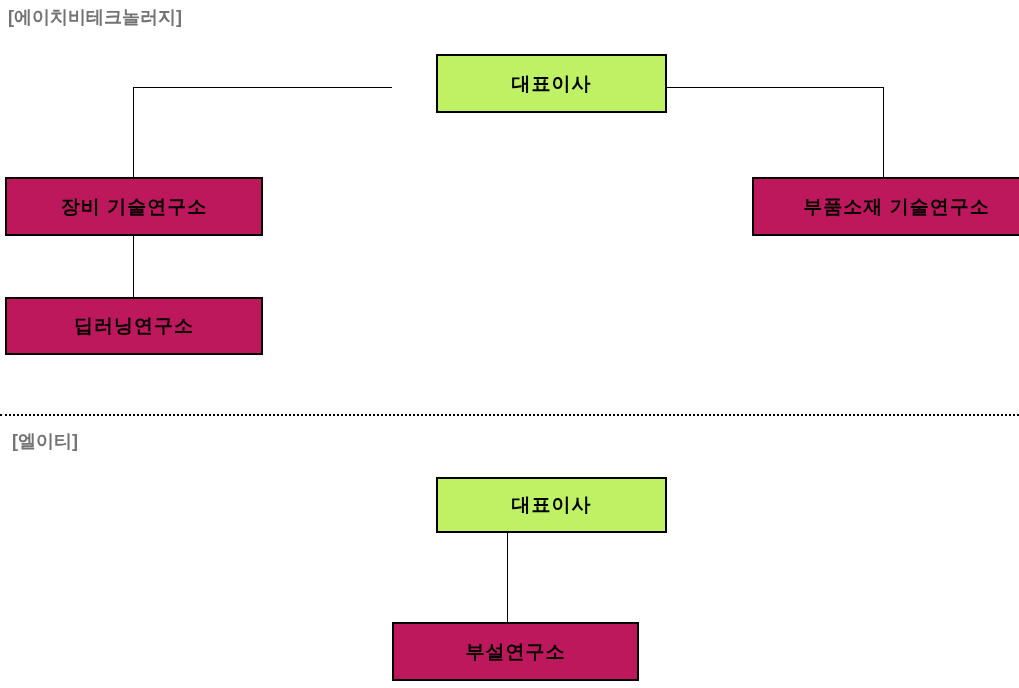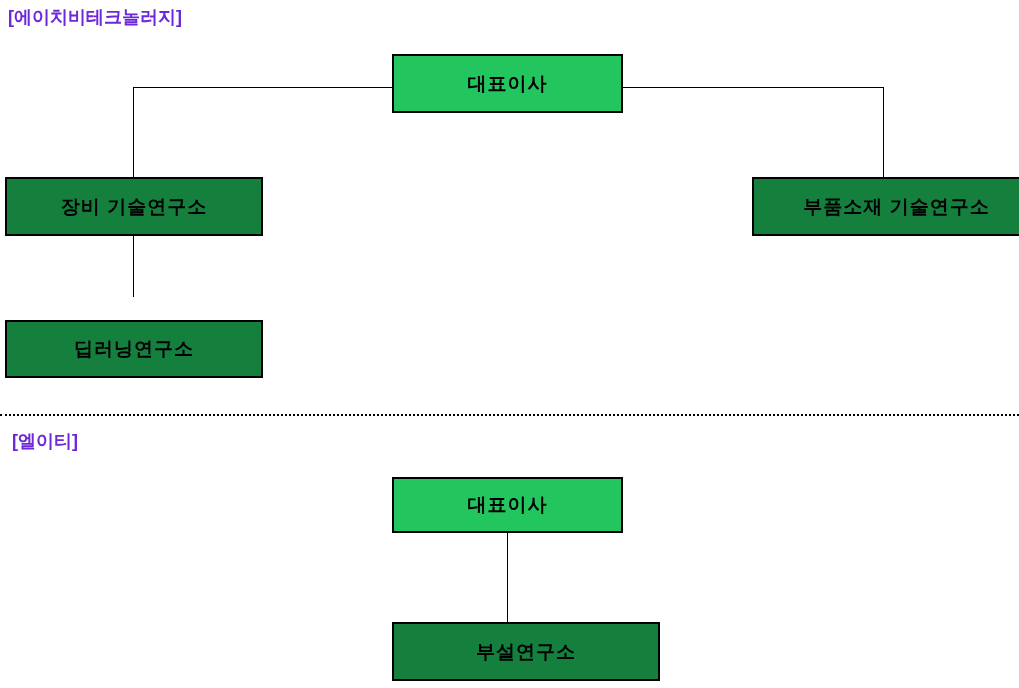--- a/index.html
+++ b/index.html
@@ -12,21 +12,21 @@
     position: relative;
     width: 1019px;
     height: 688px;
     background: #ffffff;
     overflow: hidden;
   }
   .section-title {
     position: absolute;
     font-size: 18px;
     font-weight: bold;
-    color: #6d28d9;
+    color: #737373;
     white-space: nowrap;
     letter-spacing: 0px;
   }
   .title-1 { left: 8px; top: 5px; }
   .title-2 { left: 12px; top: 429px; }
 
   .org-box {
     position: absolute;
     box-sizing: border-box;
     border: 2px solid #000000;
@@ -34,29 +34,29 @@
     align-items: center;
     justify-content: center;
   }
   .org-box .box-label {
     font-size: 19px;
     font-weight: bold;
     color: #000000;
     letter-spacing: 1px;
     white-space: nowrap;
   }
-  .executive { background: #22c55e; }
-  .department { background: #15803d; }
+  .executive { background: #bef264; margin-left: 44px; }
+  .department { background: #be185d; }
 
   .s1-ceo        { left: 392px; top: 54px;  width: 231px; height: 59px; }
   .s1-equip      { left: 5px;   top: 177px; width: 258px; height: 59px; }
   .s1-parts      { left: 752px; top: 177px; width: 289px; height: 59px; }
-  .s1-deep       { left: 5px;   top: 297px; width: 258px; height: 58px; margin-top: 23px; }
+  .s1-deep       { left: 5px;   top: 297px; width: 258px; height: 58px; }
   .s2-ceo        { left: 392px; top: 477px; width: 231px; height: 56px; }
-  .s2-research   { left: 392px; top: 622px; width: 268px; height: 59px; }
+  .s2-research   { left: 392px; top: 622px; width: 247px; height: 59px; }
 
   .connector {
     position: absolute;
     background: #000000;
   }
   .c1-h-left  { left: 133px; top: 87px;  width: 259px; height: 1px; }
   .c1-v-left  { left: 133px; top: 87px;  width: 1px;   height: 90px; }
   .c1-h-right { left: 623px; top: 87px;  width: 260px; height: 1px; }
   .c1-v-right { left: 883px; top: 87px;  width: 1px;   height: 90px; }
   .c1-v-mid   { left: 133px; top: 236px; width: 1px;   height: 61px; }

